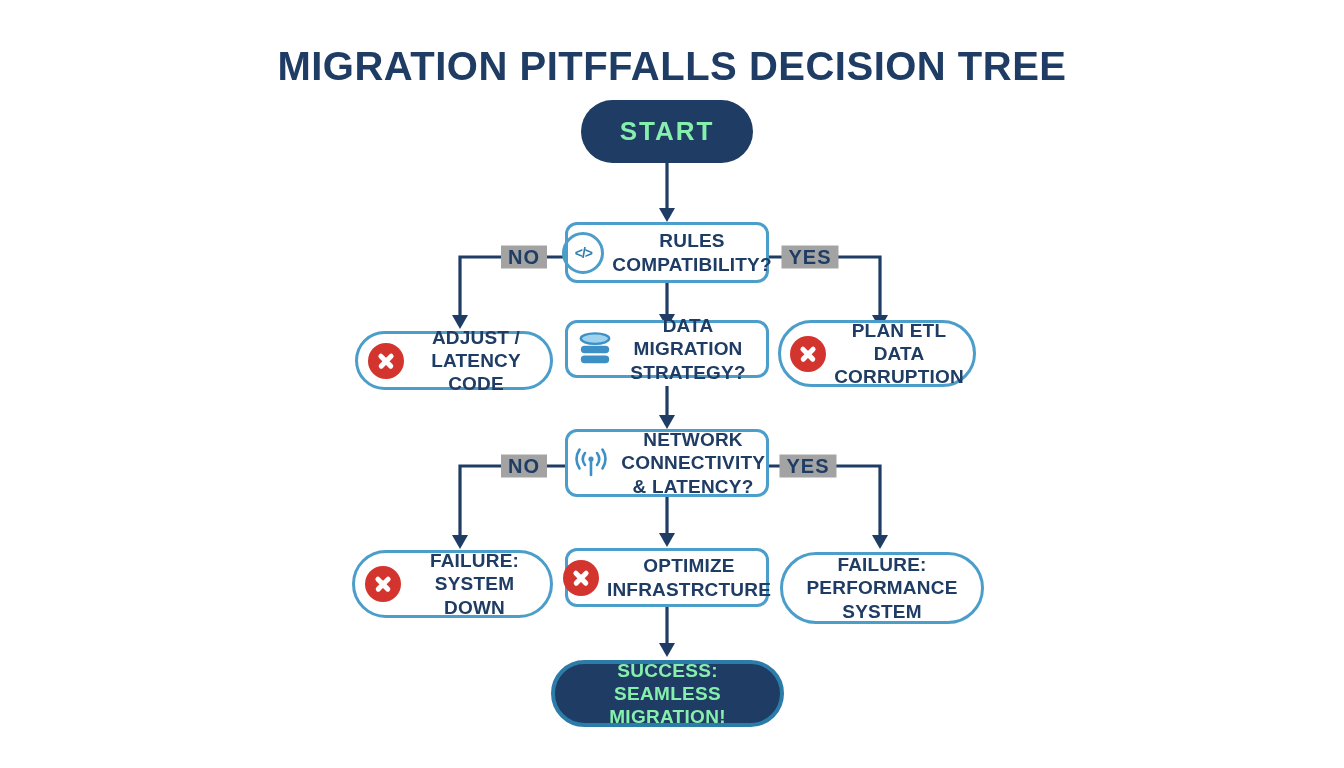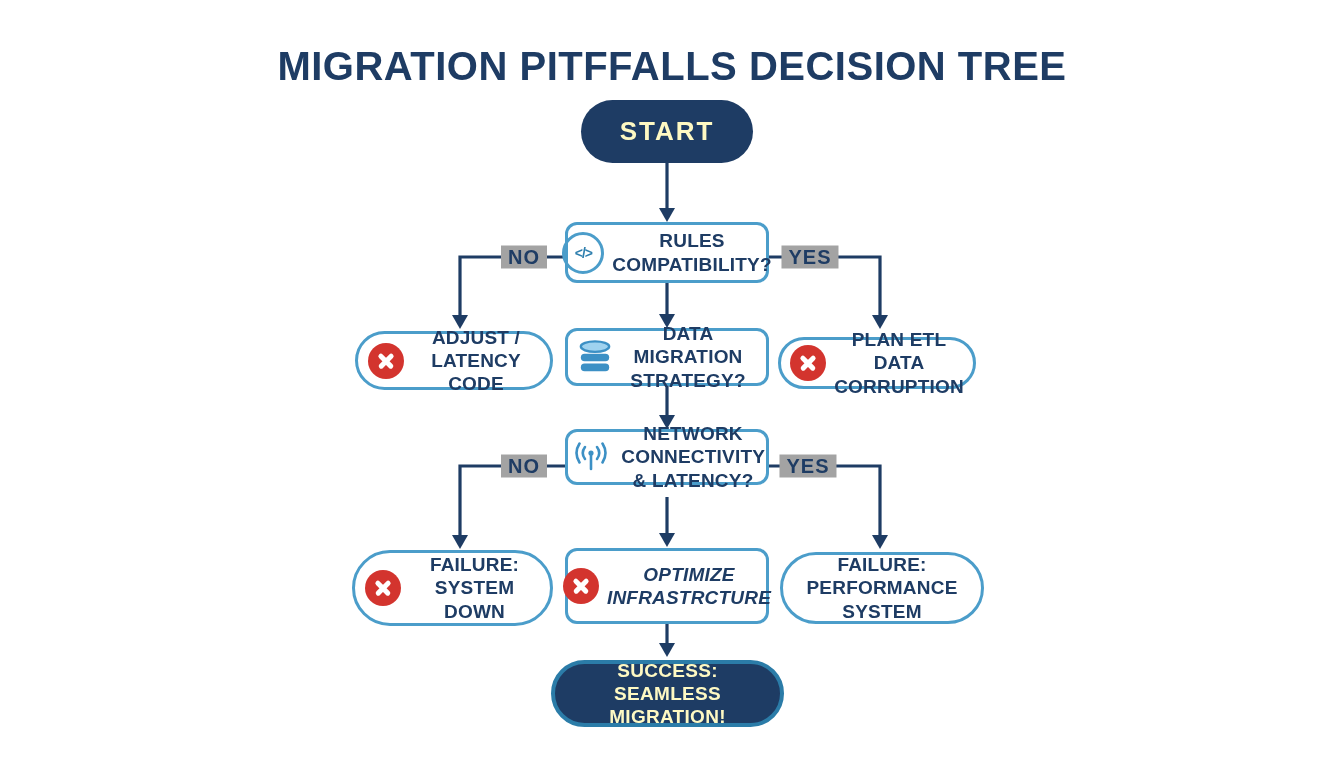--- a/index.html
+++ b/index.html
@@ -31,21 +31,21 @@
     padding:4px 10px;z-index:2;
   }
   .rect{border-radius:12px;}
   .pill{border-radius:40px;}
   .dark{background:var(--color-navy);border:none;}
   .success{background:var(--color-navy);border:4px solid var(--color-success_ring);}
   .node-label{
     flex:1;text-align:center;font-weight:bold;font-size:19px;
     line-height:1.22;color:var(--color-navy);letter-spacing:.2px;
   }
-  .node-label.light{color:#fef9c3;}
+  .node-label.light{color:#86efac;}
   .start-label{font-size:26px;letter-spacing:2px;}
   .success-label{font-size:19px;letter-spacing:.3px;}
   .perf-label{max-width:168px;margin:0 auto;}
   .icon{flex:0 0 auto;display:flex;align-items:center;justify-content:center;margin-right:8px;}
   .code-circle{
     width:42px;height:42px;border-radius:50%;
     border:3px solid var(--color-border_blue);
     color:#2e7fae;font-weight:bold;font-size:14px;letter-spacing:-1px;
   }
   .error-circle{
@@ -115,56 +115,56 @@
   <span class="edge-label" style="left:524px;top:257px;">NO</span>
   <span class="edge-label" style="left:810px;top:257px;">YES</span>
   <span class="edge-label" style="left:524px;top:466px;">NO</span>
   <span class="edge-label" style="left:808px;top:466px;">YES</span>
 
   <div class="node pill" style="left:355px;top:331px;width:198px;height:59px;">
     <span class="icon error-circle"></span>
     <span class="node-label">ADJUST / LATENCY CODE</span>
   </div>
 
-  <div class="node rect" style="left:565px;top:328px;width:204px;height:58px;">
+  <div class="node rect" style="left:565px;top:320px;width:204px;height:58px;">
     <span class="icon">
       <svg width="34" height="34" viewBox="0 0 36 36" aria-hidden="true">
         <ellipse cx="18" cy="7" rx="15" ry="5.5" fill="#9fd2ef" stroke="#3c90c5" stroke-width="2.5"></ellipse>
         <rect x="3" y="14.5" width="30" height="8" rx="4" fill="#3c90c5"></rect>
         <rect x="3" y="25" width="30" height="8" rx="4" fill="#3c90c5"></rect>
       </svg>
     </span>
     <span class="node-label">DATA MIGRATION STRATEGY?</span>
   </div>
 
-  <div class="node pill" style="left:778px;top:337px;width:198px;height:52px;">
+  <div class="node pill" style="left:778px;top:320px;width:198px;height:67px;">
     <span class="icon error-circle"></span>
     <span class="node-label">PLAN ETL DATA CORRUPTION</span>
   </div>
 
-  <div class="node rect" style="left:565px;top:429px;width:204px;height:56px;">
+  <div class="node rect" style="left:565px;top:429px;width:204px;height:68px;">
     <span class="icon">
       <svg width="44" height="30" viewBox="0 0 44 30" aria-hidden="true" stroke="#3c90c5" stroke-width="2.6" fill="none" stroke-linecap="round">
         <circle cx="22" cy="11" r="2.6" fill="#3c90c5" stroke="none"></circle>
         <path d="M22 13.5 V27"></path>
         <path d="M16 5 Q11.5 11 16 17"></path>
         <path d="M10.5 1.5 Q4.5 11 10.5 20.5"></path>
         <path d="M28 5 Q32.5 11 28 17"></path>
         <path d="M33.5 1.5 Q39.5 11 33.5 20.5"></path>
       </svg>
     </span>
     <span class="node-label">NETWORK CONNECTIVITY &amp; LATENCY?</span>
   </div>
 
-  <div class="node pill" style="left:352px;top:550px;width:201px;height:76px;">
+  <div class="node pill" style="left:352px;top:550px;width:201px;height:68px;">
     <span class="icon error-circle"></span>
     <span class="node-label">FAILURE: SYSTEM DOWN</span>
   </div>
 
-  <div class="node rect" style="left:565px;top:548px;width:204px;height:76px;font-style:italic;">
+  <div class="node rect" style="left:565px;top:548px;width:204px;height:59px;">
     <span class="icon error-circle"></span>
     <span class="node-label">OPTIMIZE INFRASTRCTURE</span>
   </div>
 
   <div class="node pill" style="left:780px;top:552px;width:204px;height:72px;">
     <span class="node-label perf-label">FAILURE: PERFORMANCE SYSTEM</span>
   </div>
 
   <div class="node pill success" style="left:551px;top:660px;width:233px;height:67px;">
     <span class="node-label light success-label">SUCCESS: SEAMLESS MIGRATION!</span>

